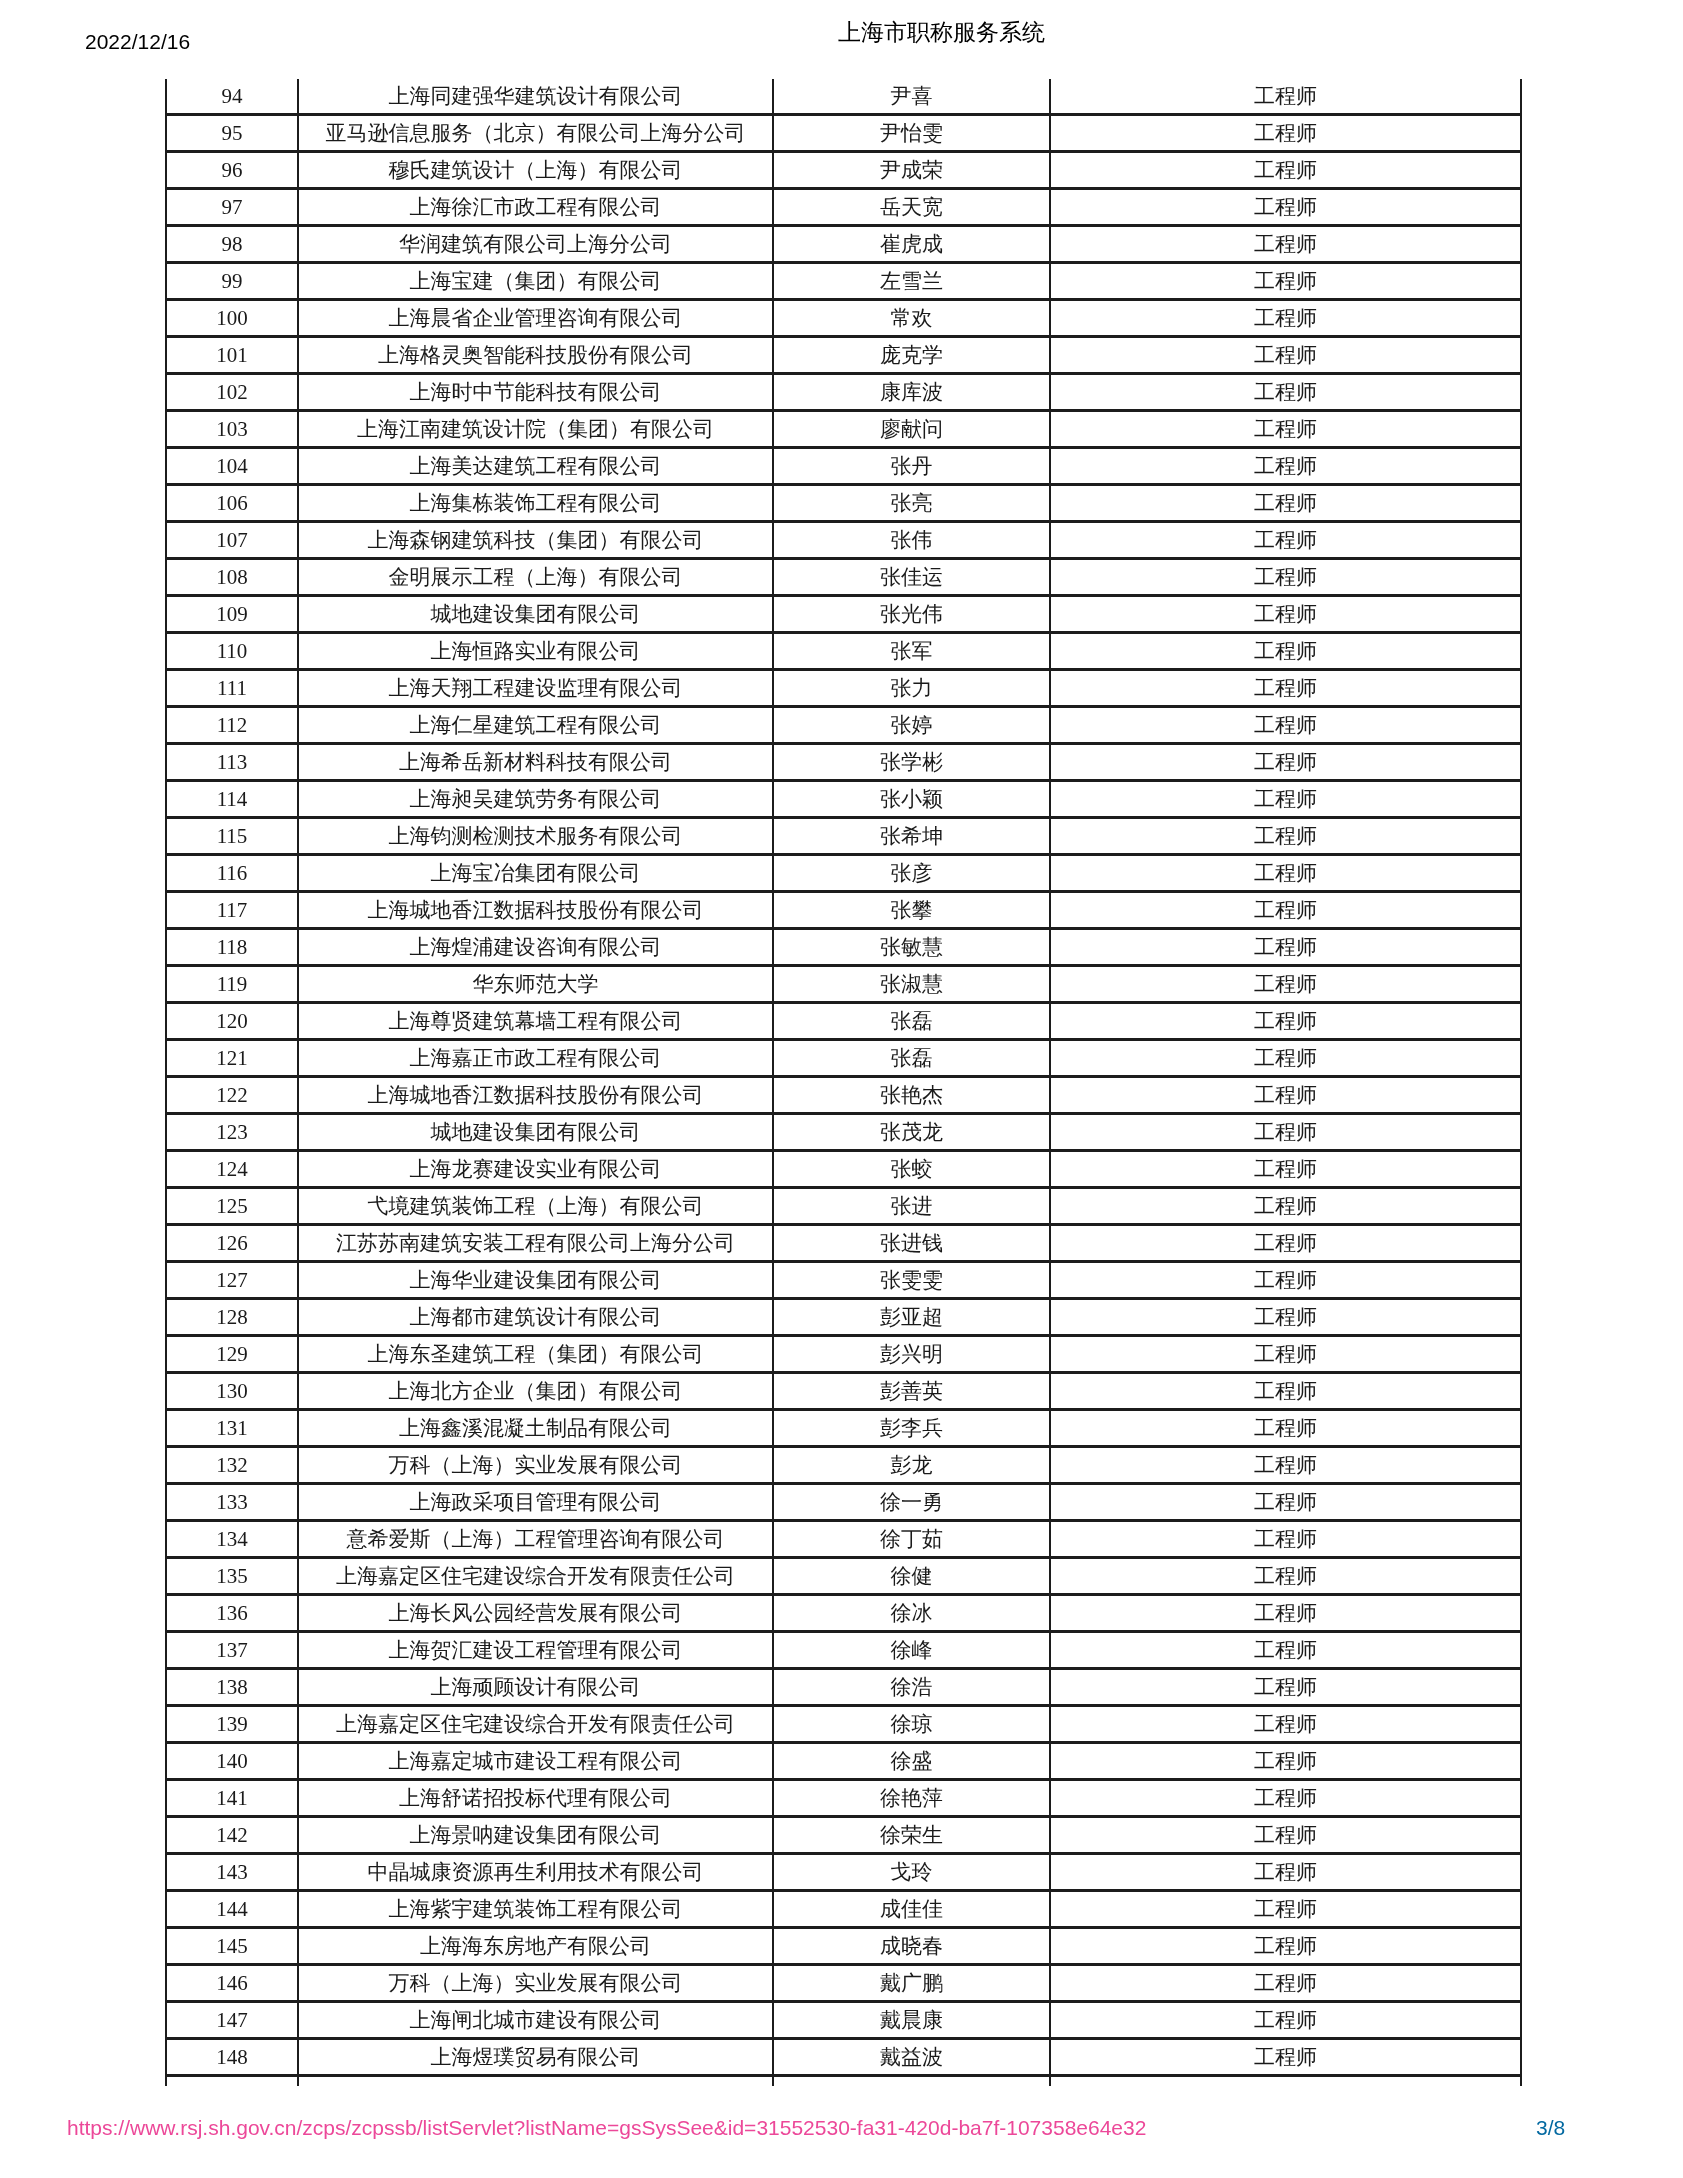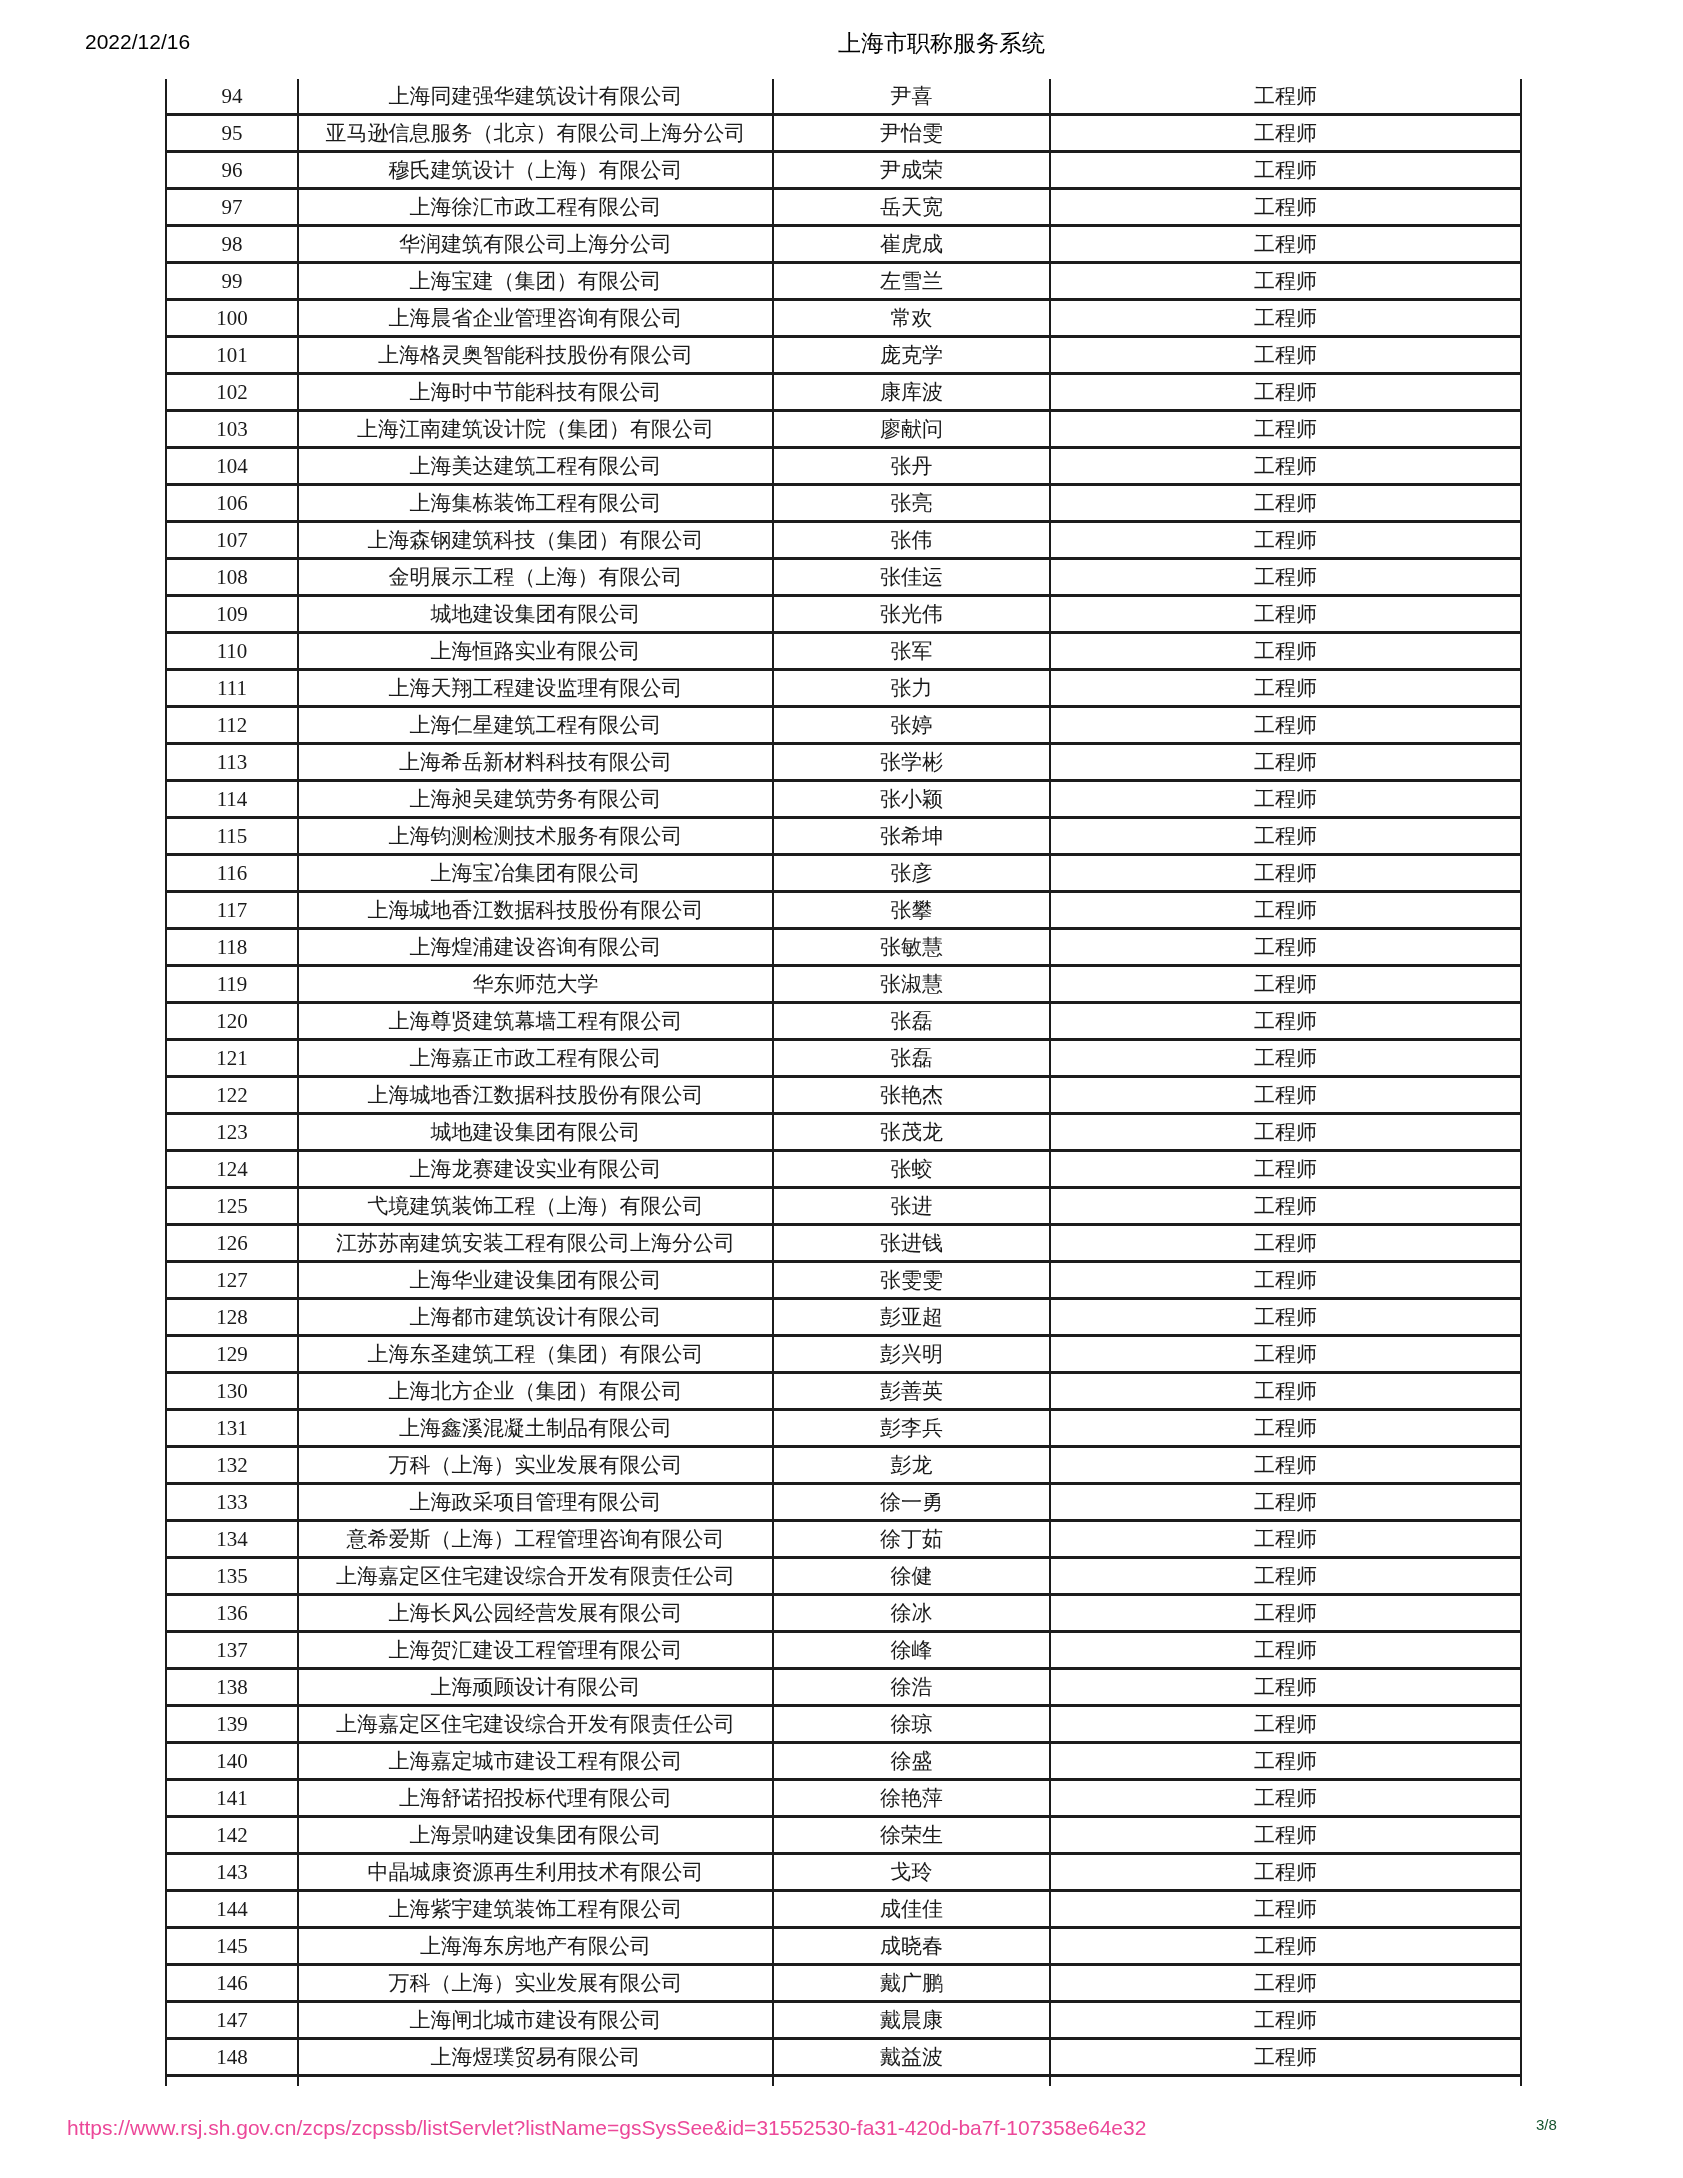--- a/index.html
+++ b/index.html
@@ -7,21 +7,21 @@
     width:1683px; height:2178px; background:#ffffff; position:relative;
     font-family:"Liberation Serif","DejaVu Serif",serif; color:#1a1a1a;
     overflow:hidden;
   }
   .hdr-date {
     position:absolute; left:85px; top:30px;
     font-family:"Liberation Sans","DejaVu Sans",sans-serif;
     font-size:21px; color:#000;
   }
   .hdr-title {
-    position:absolute; left:838px; top:28px;
+    position:absolute; left:838px; top:17px;
     font-family:Liberation Serif, serif;
     font-size:23px; color:#000; letter-spacing:0px;
   }
   table.roster {
     position:absolute; left:165px; top:79px; width:1355px;
     border-collapse:collapse; table-layout:fixed;
   }
   table.roster td {
     border:2px solid #1c1c1c;
     border-top-width:3px; border-bottom-width:3px;
@@ -35,21 +35,21 @@
   .c-nm { width:277px; }
   .c-ti { width:471px; }
   .ftr-url {
     position:absolute; left:67px; top:2116px;
     font-family:"Liberation Sans","DejaVu Sans",sans-serif;
     font-size:21px; color:#ec4899;
   }
   .ftr-page {
     position:absolute; left:1536px; top:2116px;
     font-family:"Liberation Sans","DejaVu Sans",sans-serif;
-    font-size:15px; color:#14532d;
+    font-size:21px; color:#0369a1;
   }
 </style>
 </head>
 <body>
 
 <div class="page">
   <div class="hdr-date">2022/12/16</div>
   <div class="hdr-title">上海市职称服务系统</div>
 
   <table class="roster">

